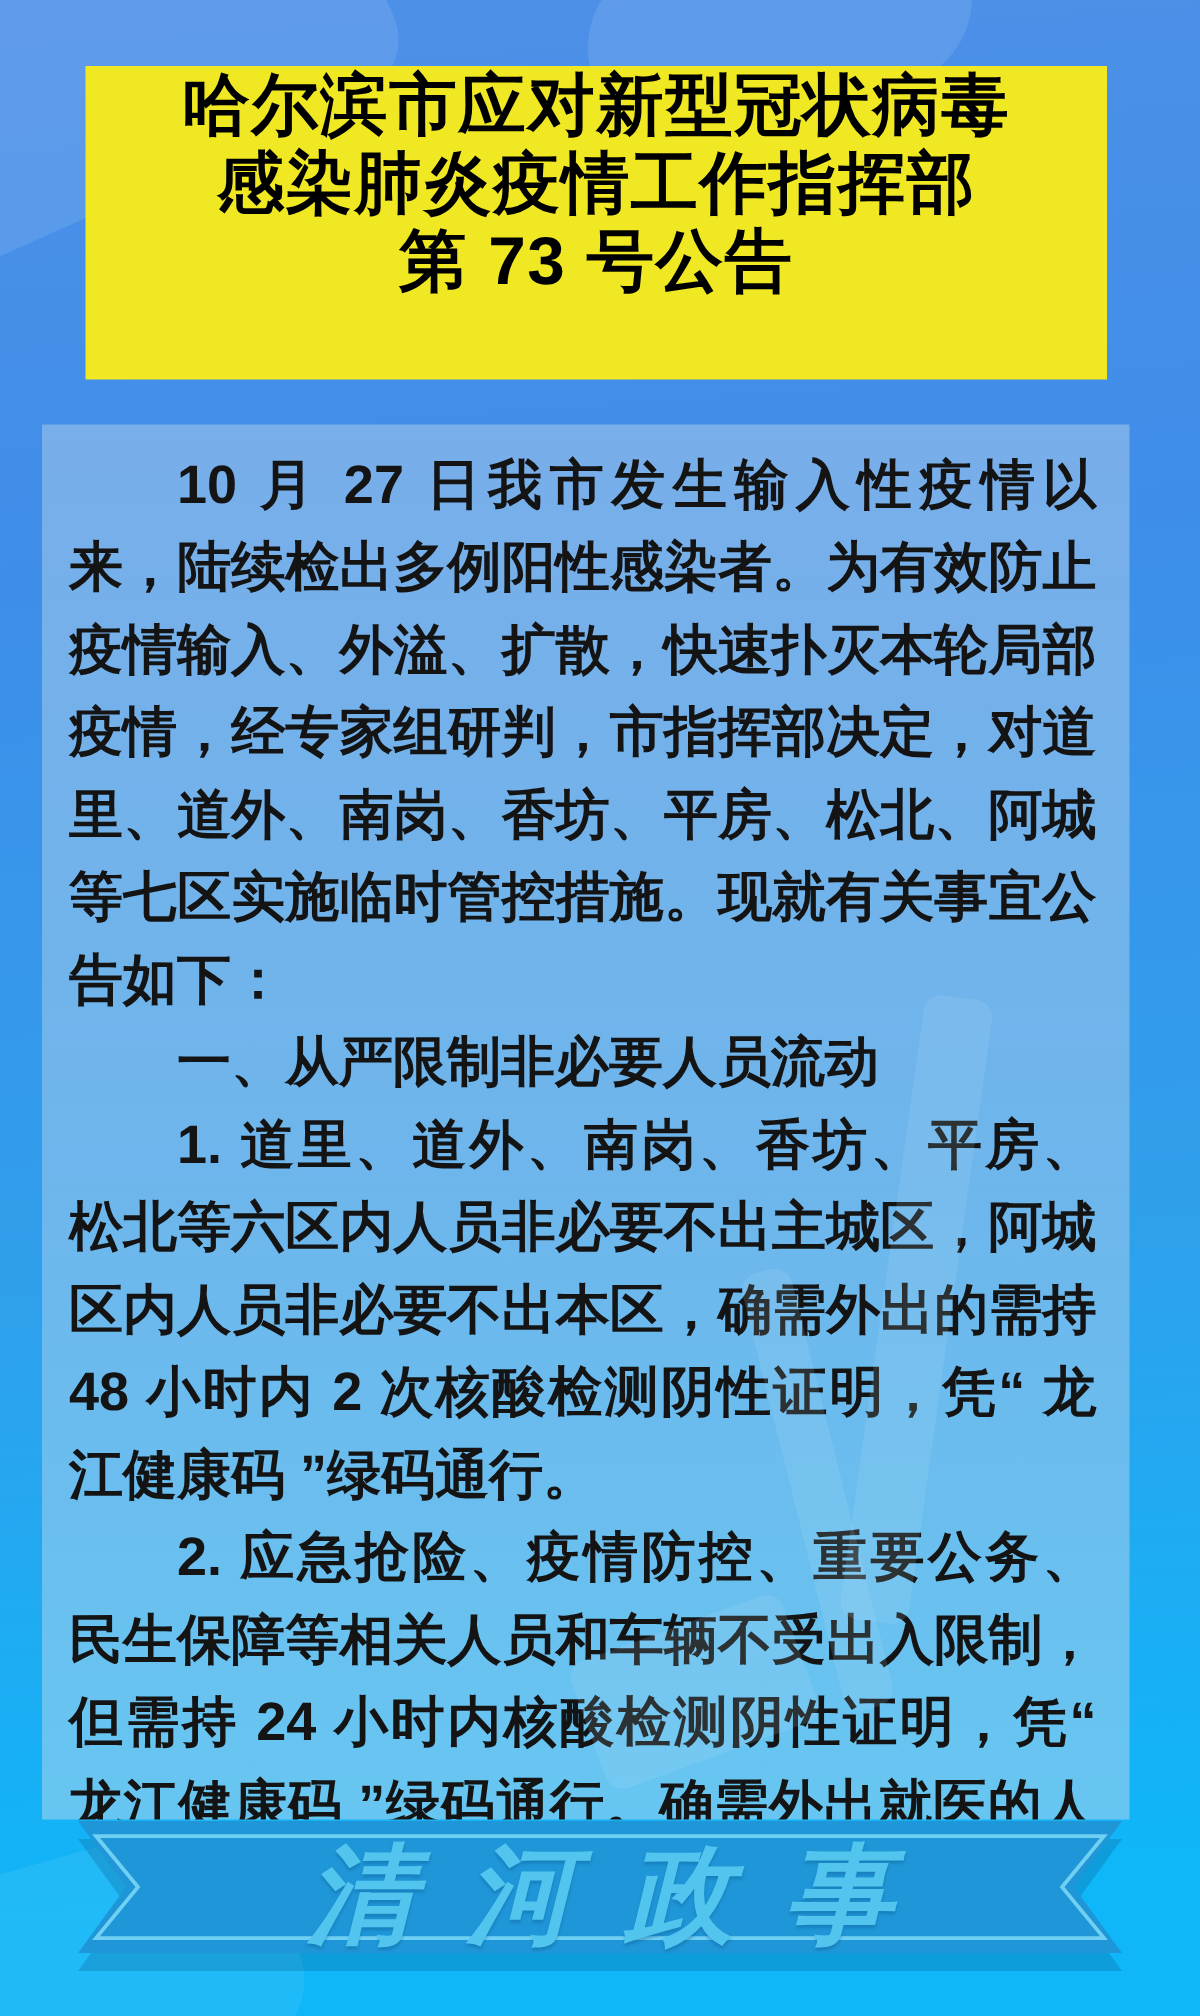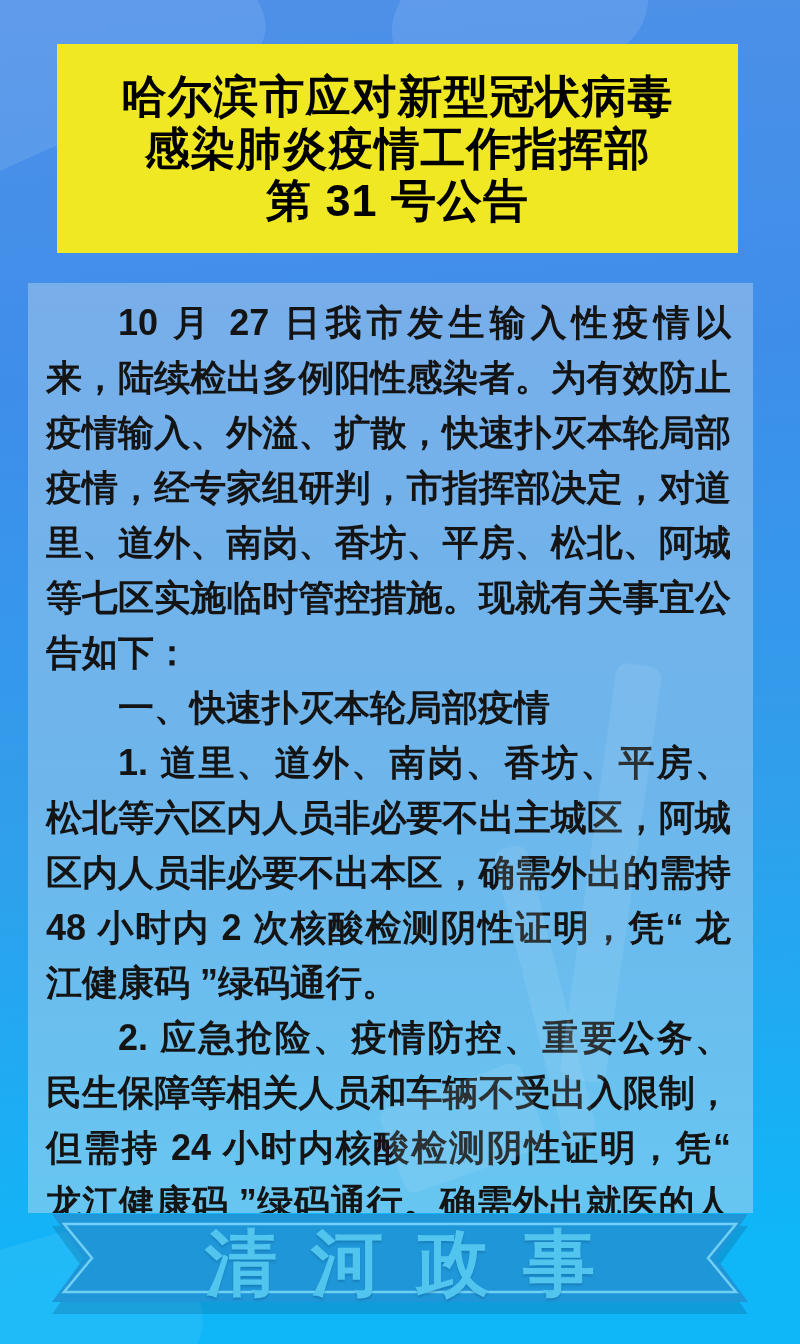--- a/index.html
+++ b/index.html
@@ -22,21 +22,21 @@
   }
   
   .swoosh{position:absolute;background:#ffffff;opacity:0.10;pointer-events:none;}
   .swoosh-a{width:420px;height:180px;left:-160px;top:-40px;transform:rotate(-24deg);border-radius:40px;}
   .swoosh-b{width:260px;height:130px;left:390px;top:-50px;transform:rotate(-18deg);border-radius:60px;}
   .swoosh-c{width:380px;height:160px;left:-180px;top:1250px;transform:rotate(-16deg);border-radius:50px;opacity:0.07;}
 
   .title-box{
     position:absolute;left:57px;top:44px;width:681px;height:209px;
     background:var(--accent-yellow);
-    display:flex;flex-direction:column;justify-content:center;align-items:center;
+    display:flex;flex-direction:column;align-items:center;
     text-align:center;color:#000;
   }
   .title-line{
     font-size:45px;line-height:52px;font-weight:bold;letter-spacing:1px;white-space:nowrap;
   }
 
   .content-box{
     position:absolute;left:28px;top:283px;width:725px;height:930px;
     background:linear-gradient(180deg,var(--panel-top) 0%,#6db6ec 55%,var(--panel-bottom) 100%);
     box-sizing:border-box;
@@ -48,50 +48,50 @@
     margin:0;text-indent:2em;
     font-size:36px;line-height:55px;font-weight:bold;
     text-align:justify;
   }
   
   .wm{position:absolute;background:#bfe6fb;opacity:0.14;pointer-events:none;border-radius:12px;}
   .wm-1{width:46px;height:420px;left:560px;top:380px;transform:rotate(8deg);}
   .wm-2{width:34px;height:300px;left:500px;top:560px;transform:rotate(-14deg);}
   .wm-3{width:150px;height:90px;left:360px;top:800px;transform:rotate(-20deg);}
 
-  .ribbon-wrap{position:absolute;left:0;top:1200px;width:764px;height:144px;}
+  .ribbon-wrap{position:absolute;left:0;top:1200px;width:764px;height:144px;font-style:italic;}
   .ribbon-wrap svg{position:absolute;left:0;top:0;}
   .ribbon-text{
     position:absolute;left:0;top:18px;width:800px;height:92px;
     display:flex;justify-content:center;align-items:center;
     font-size:72px;font-weight:bold;color:var(--ribbon-text);
     letter-spacing:34px;text-indent:34px;
     text-shadow:0 2px 2px rgba(12,90,140,0.35);
     white-space:nowrap;
   }
 </style>
 </head>
 <body>
 
 <div class="swoosh swoosh-a"></div>
 <div class="swoosh swoosh-b"></div>
 <div class="swoosh swoosh-c"></div>
 
 <div class="title-box">
   <div class="title-line">哈尔滨市应对新型冠状病毒</div>
   <div class="title-line">感染肺炎疫情工作指挥部</div>
-  <div class="title-line">第 31 号公告</div>
+  <div class="title-line">第 73 号公告</div>
 </div>
 
 <div class="content-box">
   <div class="wm wm-1"></div>
   <div class="wm wm-2"></div>
   <div class="wm wm-3"></div>
   <p>10 月 27 日我市发生输入性疫情以来，陆续检出多例阳性感染者。为有效防止疫情输入、外溢、扩散，快速扑灭本轮局部疫情，经专家组研判，市指挥部决定，对道里、道外、南岗、香坊、平房、松北、阿城等七区实施临时管控措施。现就有关事宜公告如下：</p>
-  <p>一、快速扑灭本轮局部疫情</p>
+  <p>一、从严限制非必要人员流动</p>
   <p>1. 道里、道外、南岗、香坊、平房、松北等六区内人员非必要不出主城区，阿城区内人员非必要不出本区，确需外出的需持 48 小时内 2 次核酸检测阴性证明，凭“ 龙江健康码 ”绿码通行。</p>
   <p>2. 应急抢险、疫情防控、重要公务、民生保障等相关人员和车辆不受出入限制，但需持 24 小时内核酸检测阴性证明，凭“ 龙江健康码 ”绿码通行。确需外出就医的人员和车辆不受出入限制。</p>
 </div>
 
 <div class="ribbon-wrap">
   <svg width="800" height="144" viewBox="0 0 800 144">
 
     <polygon points="52,26 748,26 716,70 748,114 52,114 84,70" fill="rgba(13,92,145,0.28)"></polygon>
 
     <polygon points="52,14 748,14 716,58 748,102 52,102 84,58" fill="var(--ribbon-band)"></polygon>

